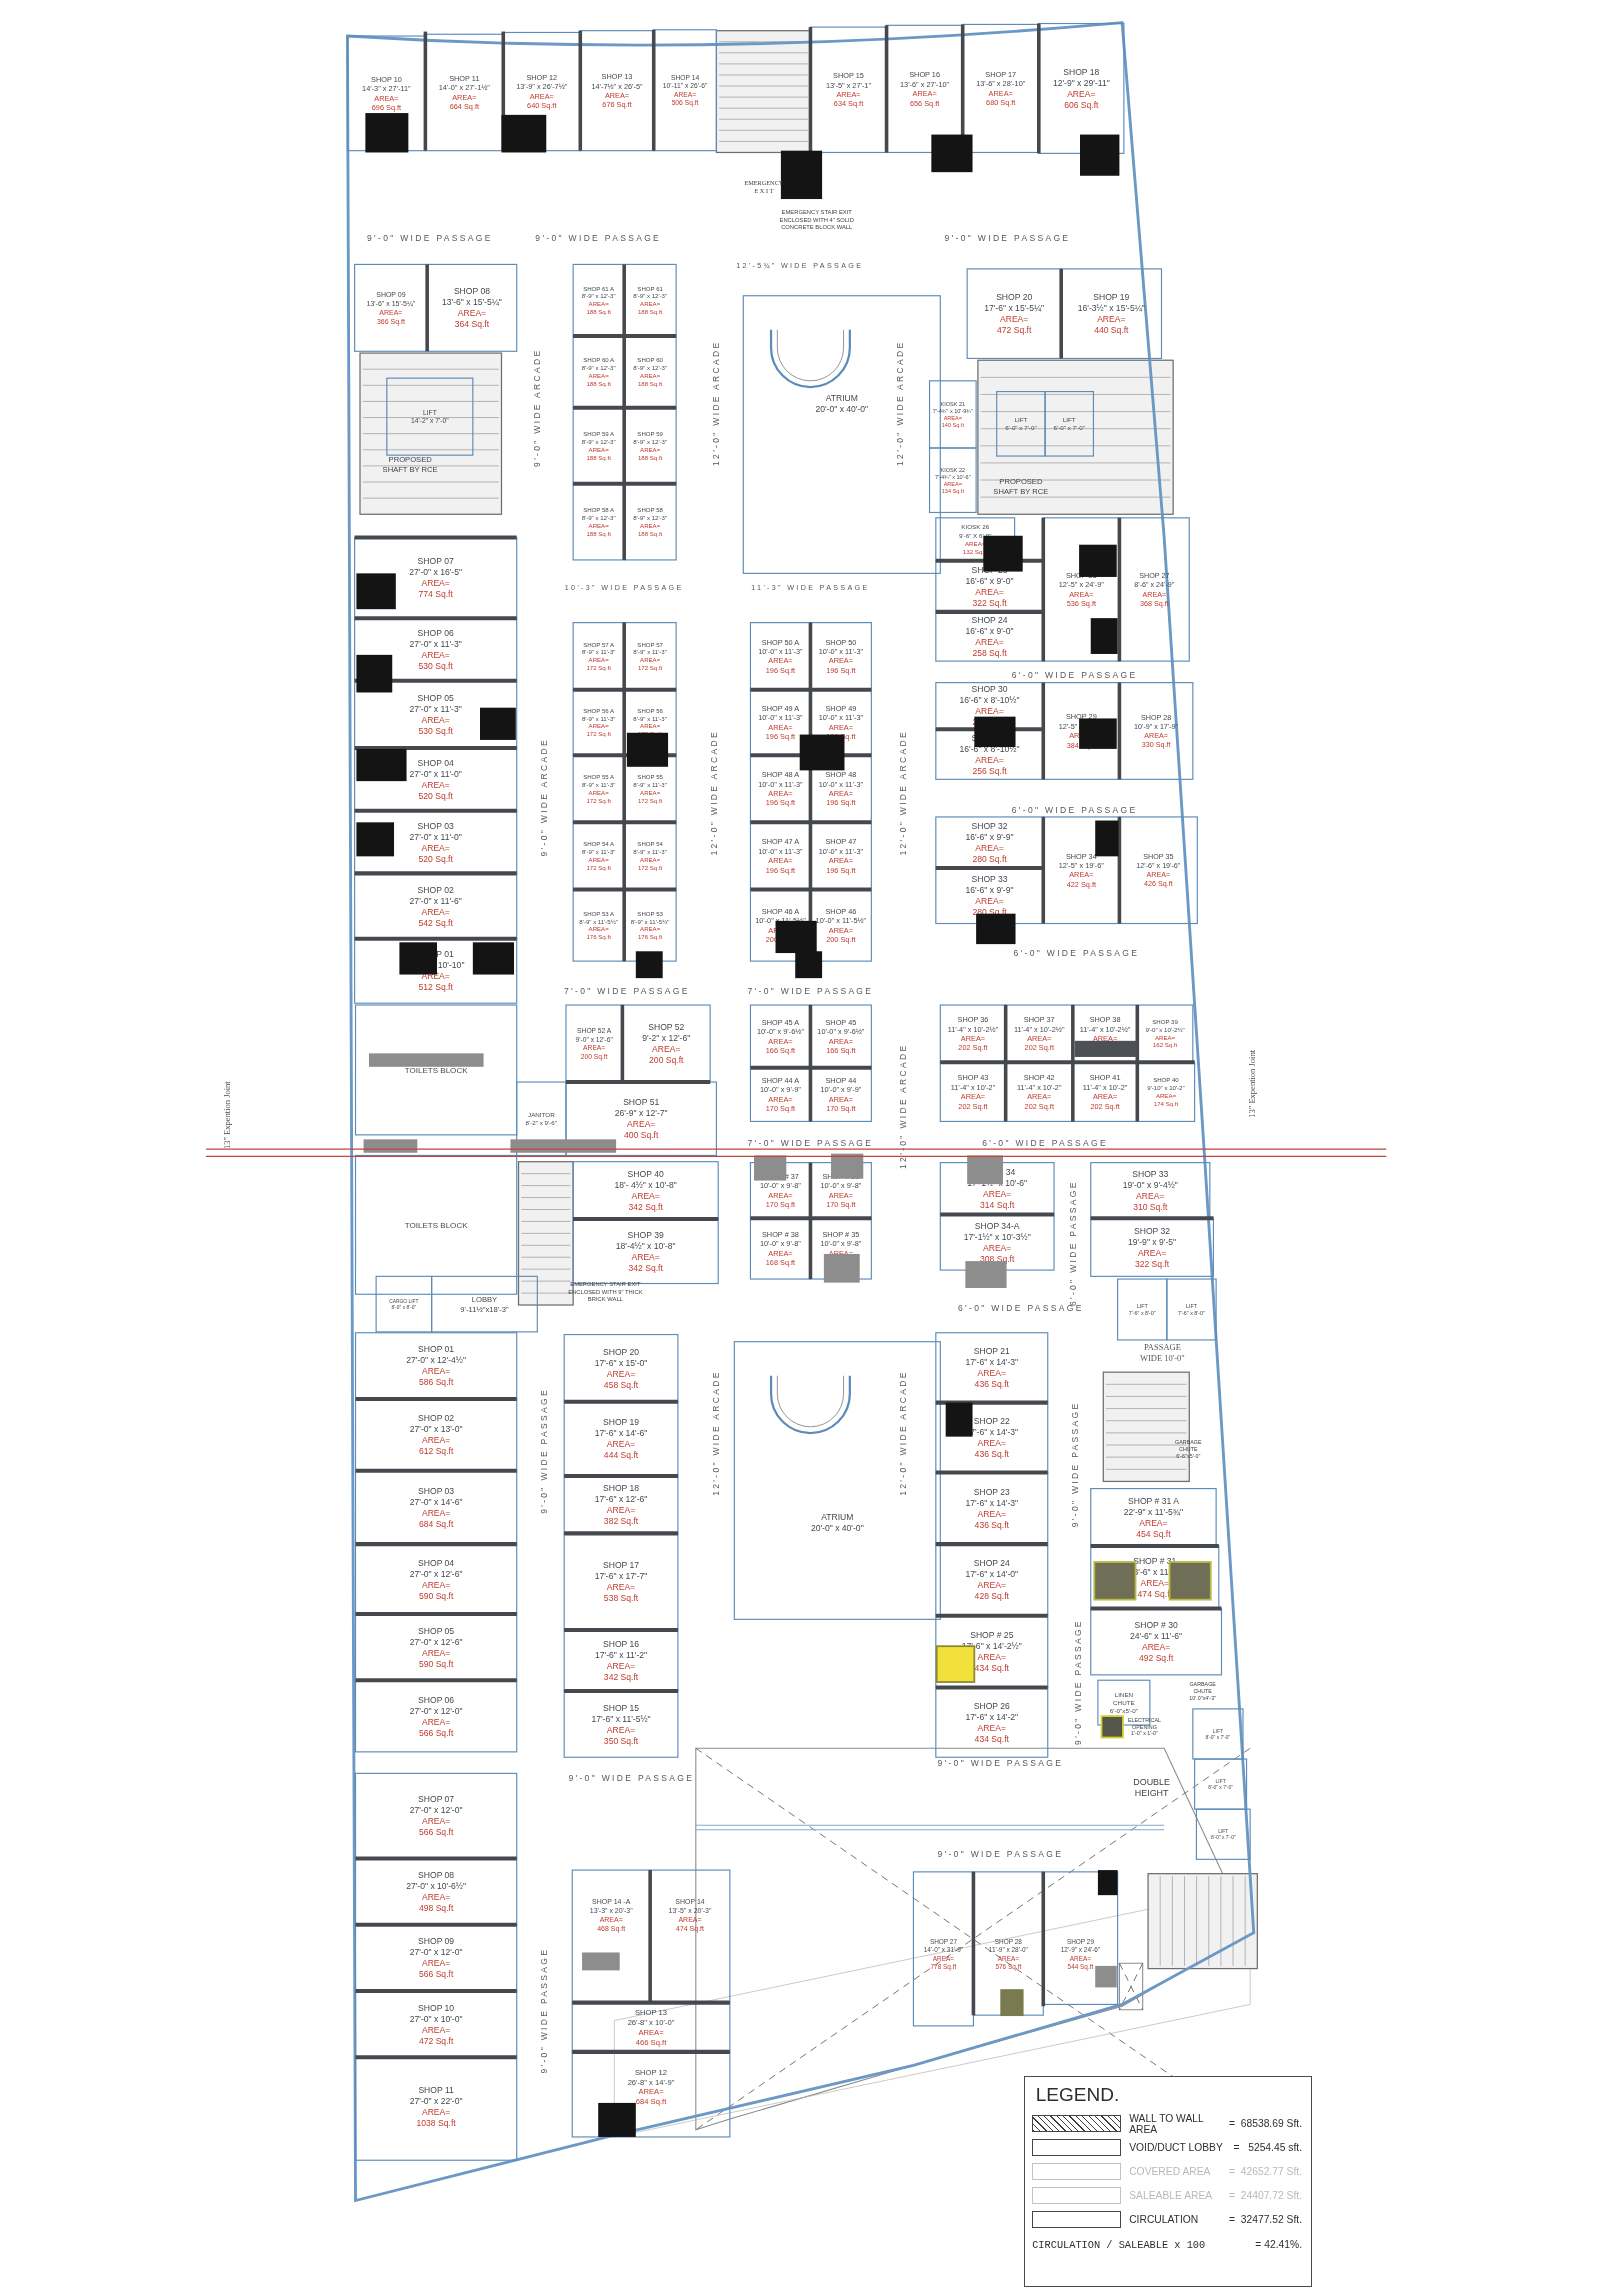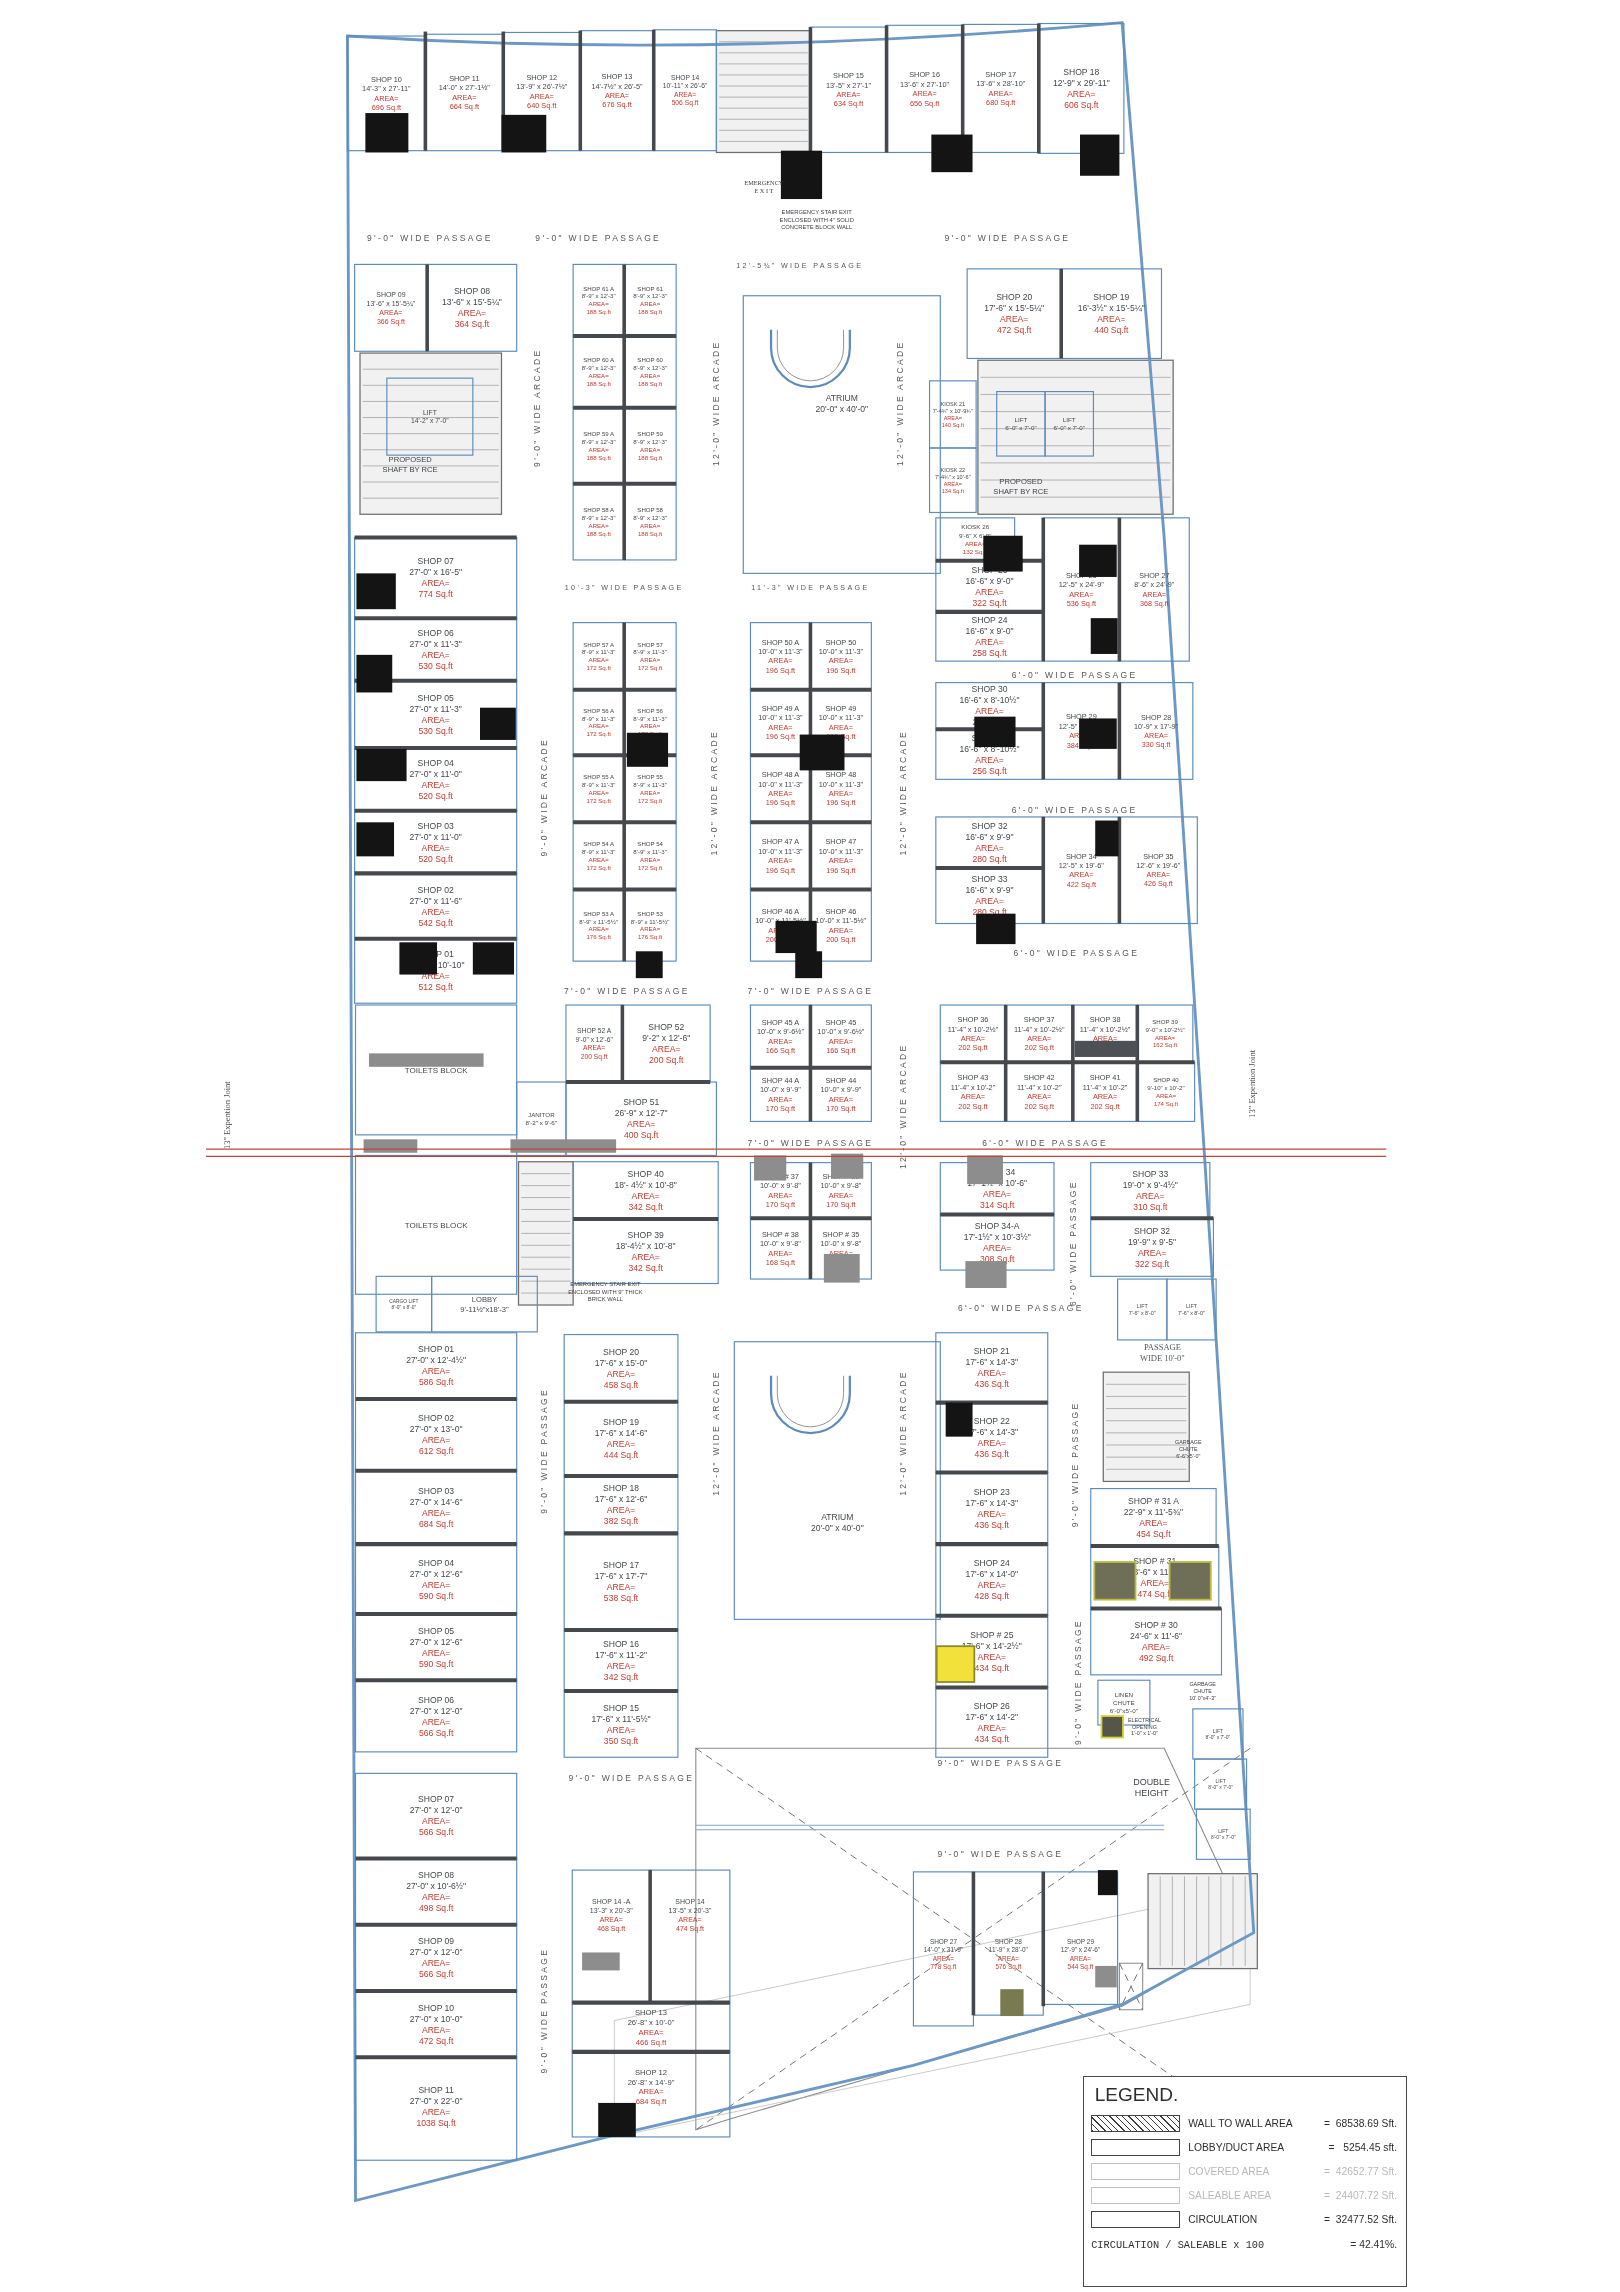--- a/index.html
+++ b/index.html
@@ -2,21 +2,21 @@
 <html style="font-size:14.3px"><head>
 <meta charset="utf-8">
 <style>
   html,body{margin:0;padding:0;background:#ffffff;}
   .sheet{position:relative;width:1620px;height:2293px;background:#fff;overflow:hidden;
          font-family:"Liberation Sans", sans-serif;}
   #plan-svg{position:absolute;left:0;top:0;width:1620px;height:2293px;}
   .plan-title{position:absolute;left:439px;top:2205px;width:654px;text-align:center;
       font-size:39px;letter-spacing:0.9px;color:#3a3a3a;padding-bottom:7.2px;
       border-bottom:1.8px solid #4a4a4a;}
-  .legend{position:absolute;left:1083px;top:2076px;width:324px;height:211px;
+  .legend{position:absolute;left:1024px;top:2076px;width:288px;height:211px;
       border:1.8px solid #4a4a4a;background:#fff;box-sizing:border-box;padding:7.2px 9px 5.4px 7.2px;}
   .legend-title{font-size:19px;color:#2e2e2e;margin:0 0 5.4px 3.6px;}
   .legend-row{display:flex;align-items:center;height:24px;}
   .legend-row .sw{width:87px;height:15px;border:0.9px solid #444;margin-right:8px;flex:none;}
   .legend-row .sw.hatch{background:repeating-linear-gradient(45deg,#3c3c3c 0 0.9px,#fff 0.9px 4.5px);}
   .legend-row .lbl{font-size:10.3px;color:#2e2e2e;flex:1;}
   .legend-row .val{font-size:10.3px;color:#2e2e2e;white-space:pre;}
   .legend-row.gray .sw{border-color:#c2c2c2;}
   .legend-row.gray .lbl,.legend-row.gray .val{color:#b9b9b9;}
   .legend-foot{display:flex;align-items:center;margin-top:7.2px;}
@@ -908,21 +908,21 @@
 
   <div class="legend">
     <div class="legend-title">LEGEND.</div>
     <div class="legend-row">
       <span class="sw hatch"></span>
       <span class="lbl">WALL TO WALL AREA</span>
       <span class="val">=  68538.69 Sft.</span>
     </div>
     <div class="legend-row">
       <span class="sw"></span>
-      <span class="lbl">LOBBY/DUCT AREA</span>
+      <span class="lbl">VOID/DUCT LOBBY</span>
       <span class="val">=   5254.45 sft.</span>
     </div>
     <div class="legend-row gray">
       <span class="sw"></span>
       <span class="lbl">COVERED AREA</span>
       <span class="val">=  42652.77 Sft.</span>
     </div>
     <div class="legend-row gray">
       <span class="sw"></span>
       <span class="lbl">SALEABLE AREA</span>

